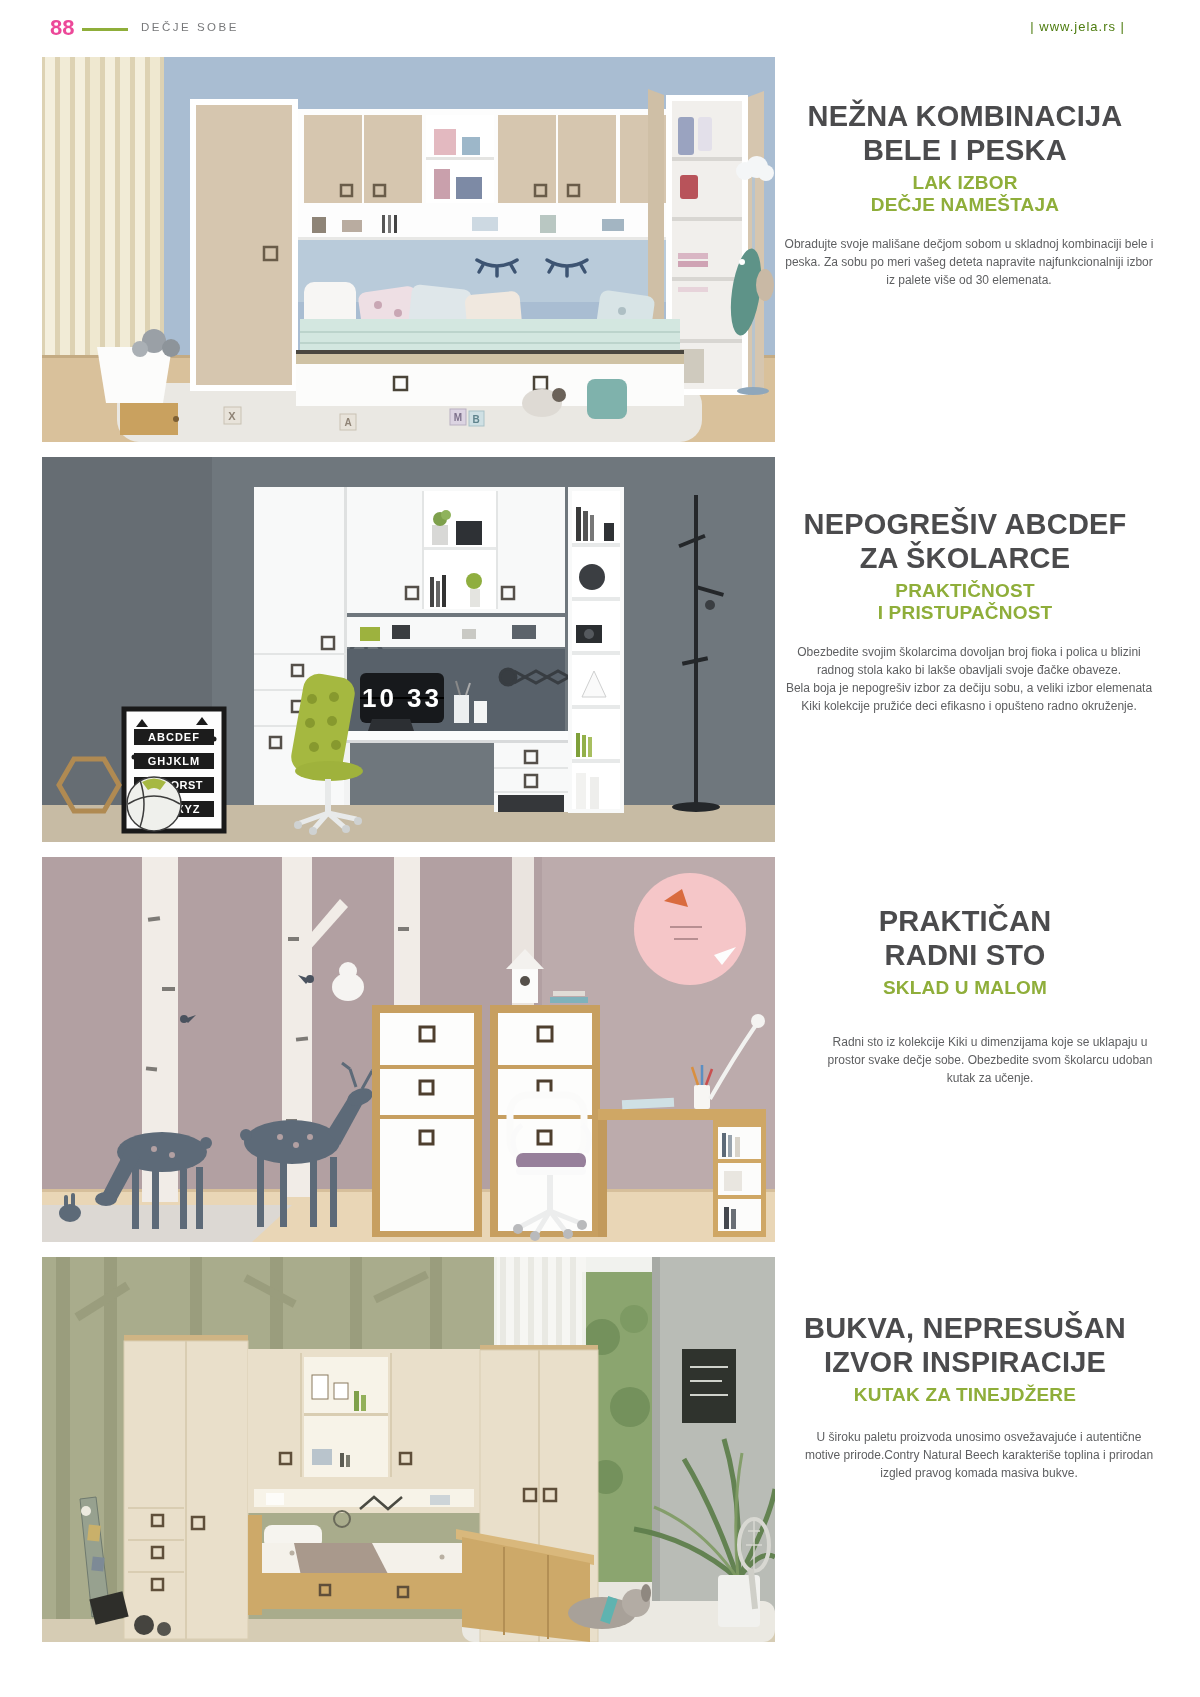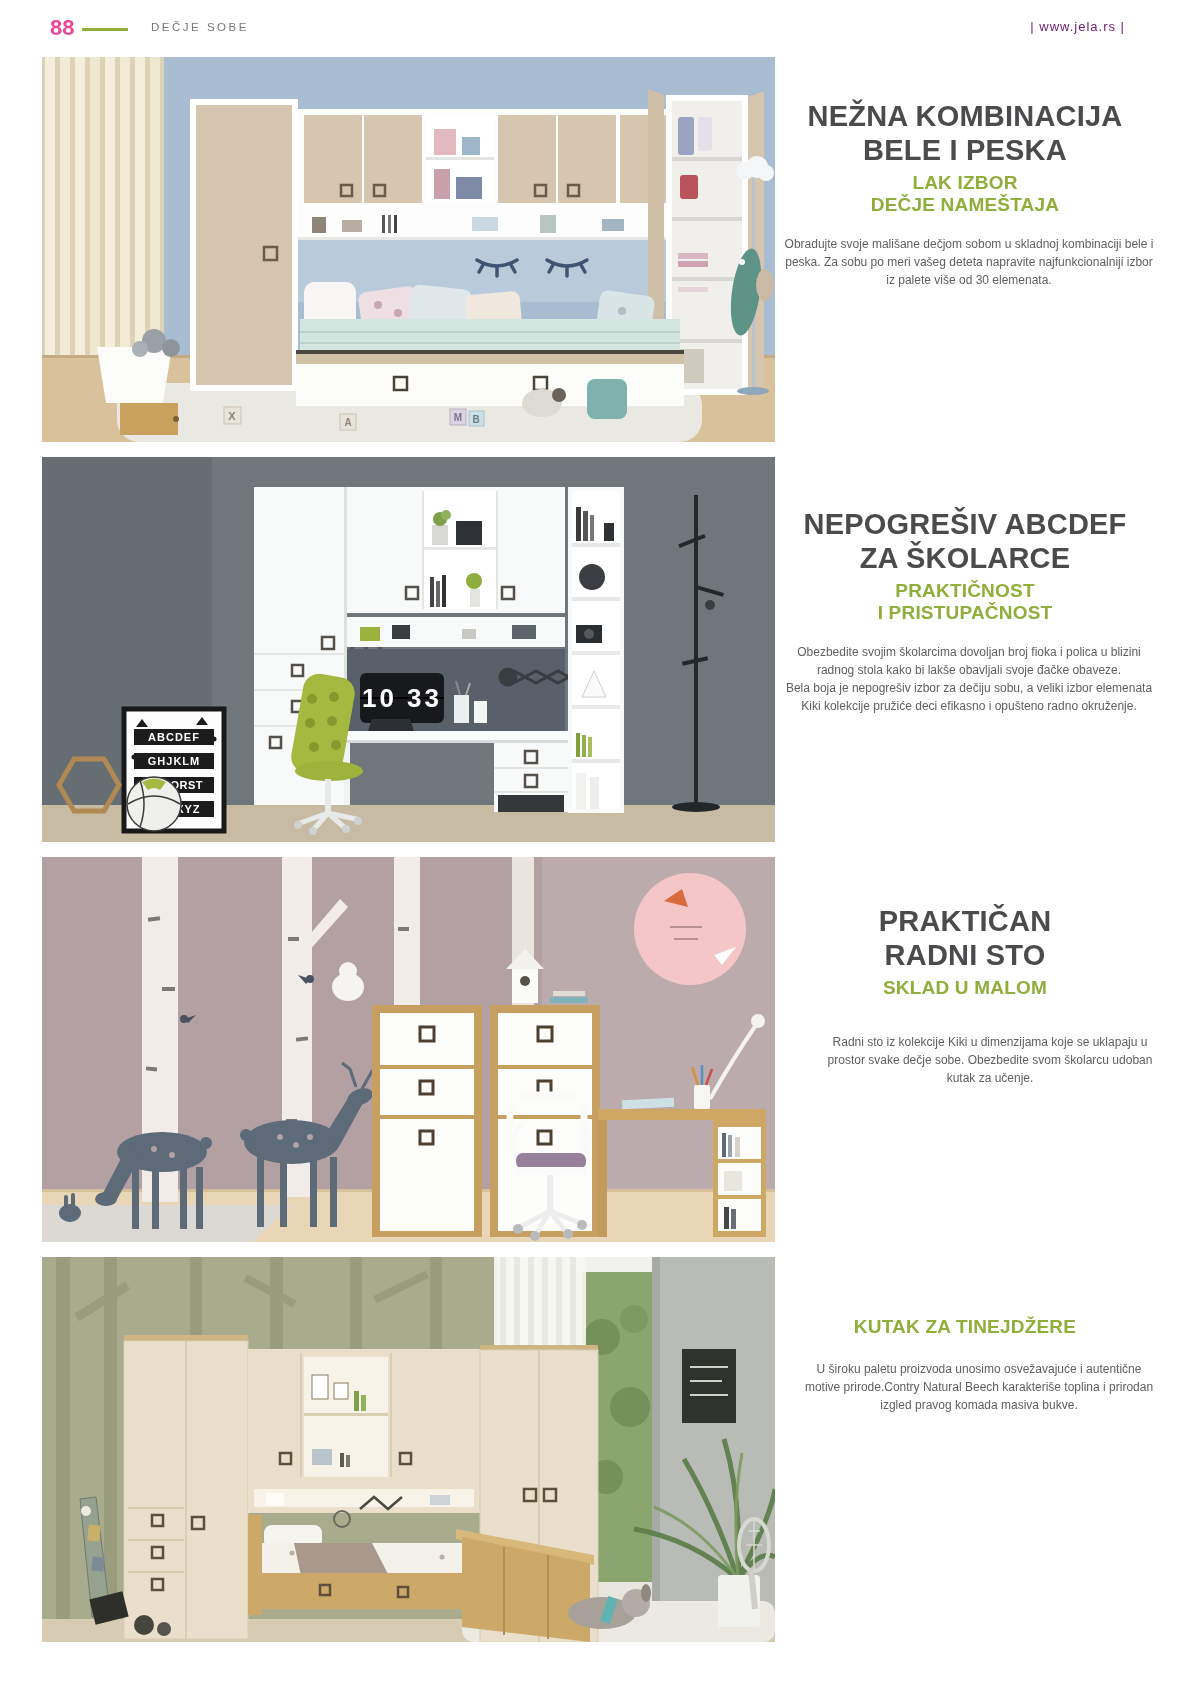--- a/index.html
+++ b/index.html
@@ -3,22 +3,22 @@
 <meta charset="utf-8">
 <style>
   html,body{margin:0;padding:0;}
   body{
     width:1200px;height:1697px;position:relative;background:#ffffff;
     font-family:"Liberation Sans", sans-serif;overflow:hidden;
   }
   
   .page-number{position:absolute;left:50px;top:15px;font-size:22px;font-weight:bold;color:#ec4899;}
   .header-rule{position:absolute;left:82px;top:28px;width:46px;height:3px;background:#8fae3a;}
-  .header-label{position:absolute;left:151px;top:21px;font-size:11.5px;letter-spacing:2.5px;color:#77787a;}
-  .header-site{position:absolute;right:75px;top:19px;font-size:13px;letter-spacing:1px;color:#701a75;}
+  .header-label{position:absolute;left:141px;top:21px;font-size:11.5px;letter-spacing:2.5px;color:#77787a;}
+  .header-site{position:absolute;right:75px;top:19px;font-size:13px;letter-spacing:1px;color:#4d7c0f;}
   
   .photo{position:absolute;left:42px;width:733px;height:385px;margin:0;overflow:hidden;background:#e8e8e8;}
   .photo svg{display:block;width:733px;height:385px;}
   .text-block{position:absolute;left:775px;width:380px;text-align:center;}
   .sec-title{margin:0;font-size:29px;font-weight:bold;color:#4b4b4d;line-height:1.17;letter-spacing:0.2px;}
   .sec-sub{margin:4px 0 0 0;font-size:19px;font-weight:bold;color:#8fae3a;line-height:1.18;letter-spacing:0.2px;}
   .sec-body{margin:18px 0 0 auto;font-size:12px;color:#5e5f61;line-height:1.5;max-width:372px;}
   .sec-body + .sec-body{margin-top:0;}
   .body-s3{max-width:330px;margin-top:34px;}
   .body-s4{max-width:352px;margin-top:22px;}
@@ -610,18 +610,19 @@
         <rect x="562" y="340" width="10" height="26" fill="#5fb3b0" transform="rotate(18 567 353)"></rect>
       </g>
       <g>
         <rect x="50" y="338" width="34" height="26" fill="#2e2e2a" transform="rotate(-14 67 351)"></rect>
         <circle cx="102" cy="368" r="10" fill="#45443f"></circle>
             <circle cx="122" cy="372" r="7" fill="#55544e"></circle>
       </g>
     </svg>
   </figure>
   <div class="text-block" style="top:1312px">
+    <h2 class="sec-title"><span>BUKVA, NEPRESUŠAN</span><br><span>IZVOR INSPIRACIJE</span></h2>
     <p class="sec-sub">KUTAK ZA TINEJDŽERE</p>
     <p class="sec-body body-s4">U široku paletu proizvoda unosimo osvežavajuće i autentične motive prirode.Contry Natural Beech karakteriše toplina i prirodan izgled pravog komada masiva bukve.</p>
   </div>
 </section>
 
 </main>
 
 </body></html>

